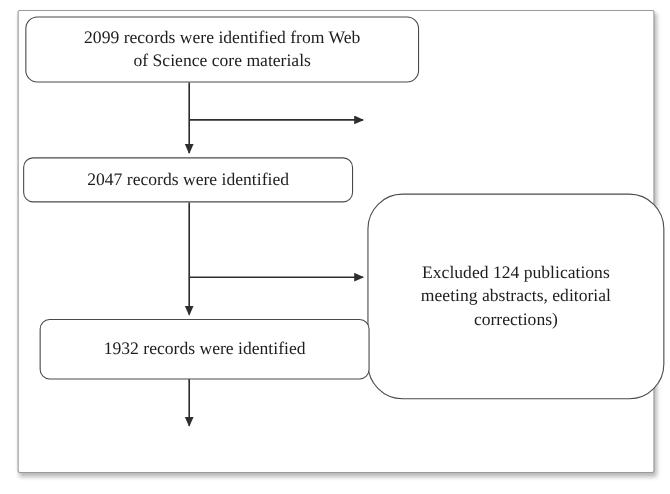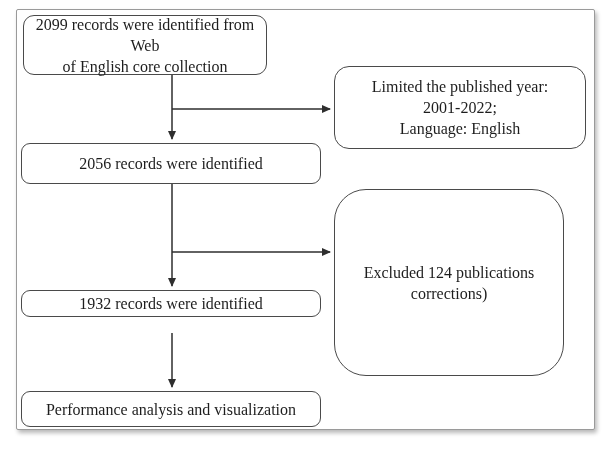--- a/index.html
+++ b/index.html
@@ -32,26 +32,26 @@
     border: 1.5px solid #4a4a4a;
     display: flex;
     flex-direction: column;
     justify-content: center;
     align-items: center;
     text-align: center;
     font-size: 16px;
     line-height: 21px;
   }
   .main { border-radius: 9px; }
-  #box1 { left: 6px;   top: 5px;   width: 244px; height: 60px;  border-radius: 11px; }
+  #box1 { left: 6px;   top: 5px;   width: 358px; height: 60px;  border-radius: 11px; }
   #box2 { left: 4px;   top: 133px; width: 300px; height: 41px; }
-  #box3 { left: 4px;   top: 280px; width: 300px; height: 27px; }
+  #box3 { left: 19px;   top: 280px; width: 300px; height: 55px; }
   #box4 { left: 4px;   top: 381px; width: 300px; height: 36px; }
   #side1 { left: 317px; top: 56px;  width: 252px; height: 83px;  border-radius: 15px; }
-  #side2 { left: 317px; top: 166px; width: 230px; height: 187px; border-radius: 32px; padding: 6px 8px; margin-top: 13px; }
+  #side2 { left: 317px; top: 166px; width: 270px; height: 187px; border-radius: 32px; padding: 6px 8px; }
 </style>
 </head>
 <body>
 
 <div class="frame">
 
   <svg class="arrows" viewBox="0 0 577 419" xmlns="http://www.w3.org/2000/svg">
     <defs>
       <marker id="ah" markerWidth="10" markerHeight="9" refX="8" refY="4" orient="auto" markerUnits="userSpaceOnUse">
         <path d="M0,0 L9,4 L0,8 z" fill="#2e2e2e"></path>
@@ -64,39 +64,32 @@
 
     <line x1="155" y1="174" x2="155" y2="276" stroke="#2e2e2e" stroke-width="1.5" marker-end="url(#ah)"></line>
 
     <line x1="155" y1="242" x2="313" y2="242" stroke="#2e2e2e" stroke-width="1.5" marker-end="url(#ah)"></line>
 
     <line x1="155" y1="323" x2="155" y2="377" stroke="#2e2e2e" stroke-width="1.5" marker-end="url(#ah)"></line>
   </svg>
 
   <div class="box main" id="box1">
     <div>2099 records were identified from Web</div>
-    <div>of English core collection</div>
+    <div>of Science core materials</div>
   </div>
 
-  <div class="box" id="side1">
-    <div>Limited the published year:</div>
-    <div>2001-2022;</div>
-    <div>Language: English</div>
-  </div>
 
   <div class="box main" id="box2">
-    <div>2056 records were identified</div>
+    <div>2047 records were identified</div>
   </div>
 
   <div class="box" id="side2">
     <div>Excluded 124 publications</div>
+    <div>meeting abstracts, editorial</div>
     <div>corrections)</div>
   </div>
 
   <div class="box main" id="box3">
     <div>1932 records were identified</div>
   </div>
 
-  <div class="box main" id="box4">
-    <div>Performance analysis and visualization</div>
-  </div>
 
 </div>
 
 </body></html>

